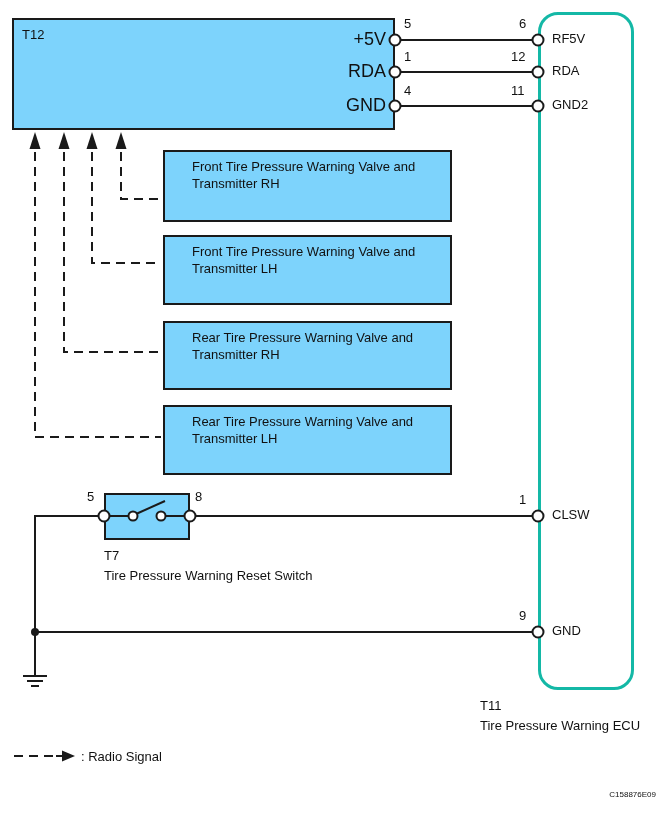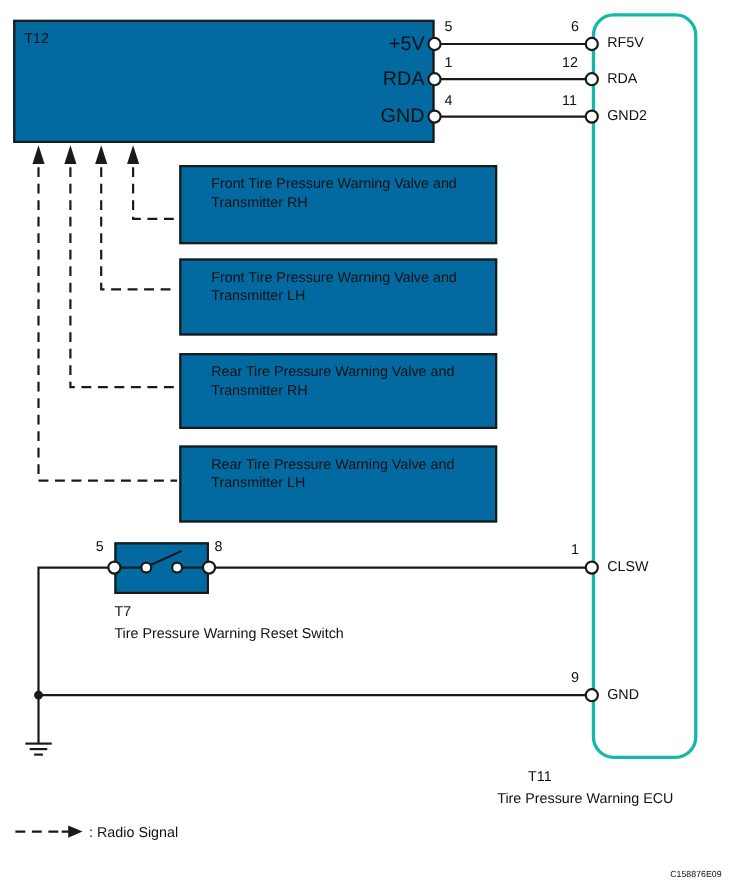--- a/index.html
+++ b/index.html
@@ -7,21 +7,21 @@
     position:relative;
     width:664px;height:814px;
     background:#ffffff;
     font-family:"Liberation Sans","DejaVu Sans",sans-serif;
     color:#111;
     overflow:hidden;
   }
   .box{
     position:absolute;
     border:2px solid #1a1a1a;
-    background:#0369a1;
+    background:#7dd3fc;
     box-sizing:border-box;
     z-index:1;
   }
   .ecu{
     position:absolute;
     border:3px solid #14b8a6;
     border-radius:20px;
     background:transparent;
     box-sizing:border-box;
     z-index:1;
@@ -200,19 +200,19 @@
   <div class="pin-num" style="left:511px;top:84px;">11</div>
   <div class="pin-num" style="left:519px;top:493px;">1</div>
   <div class="pin-num" style="left:519px;top:609px;">9</div>
   <div class="pin-num" style="left:87px;top:490px;">5</div>
   <div class="pin-num" style="left:195px;top:490px;">8</div>
 
   <div class="txt" style="left:104px;top:547px;">T7</div>
   <div class="txt" style="left:104px;top:567px;">Tire Pressure Warning Reset Switch</div>
 
   <div class="txt" style="left:480px;top:697px;">T11</div>
-  <div class="txt" style="left:452px;top:717px;">Tire Pressure Warning ECU</div>
+  <div class="txt" style="left:480px;top:717px;">Tire Pressure Warning ECU</div>
 
   <div class="txt" style="left:81px;top:748px;">: Radio Signal</div>
 
   <div class="fig-code">C158876E09</div>
 
 </div>
 
 </body></html>

